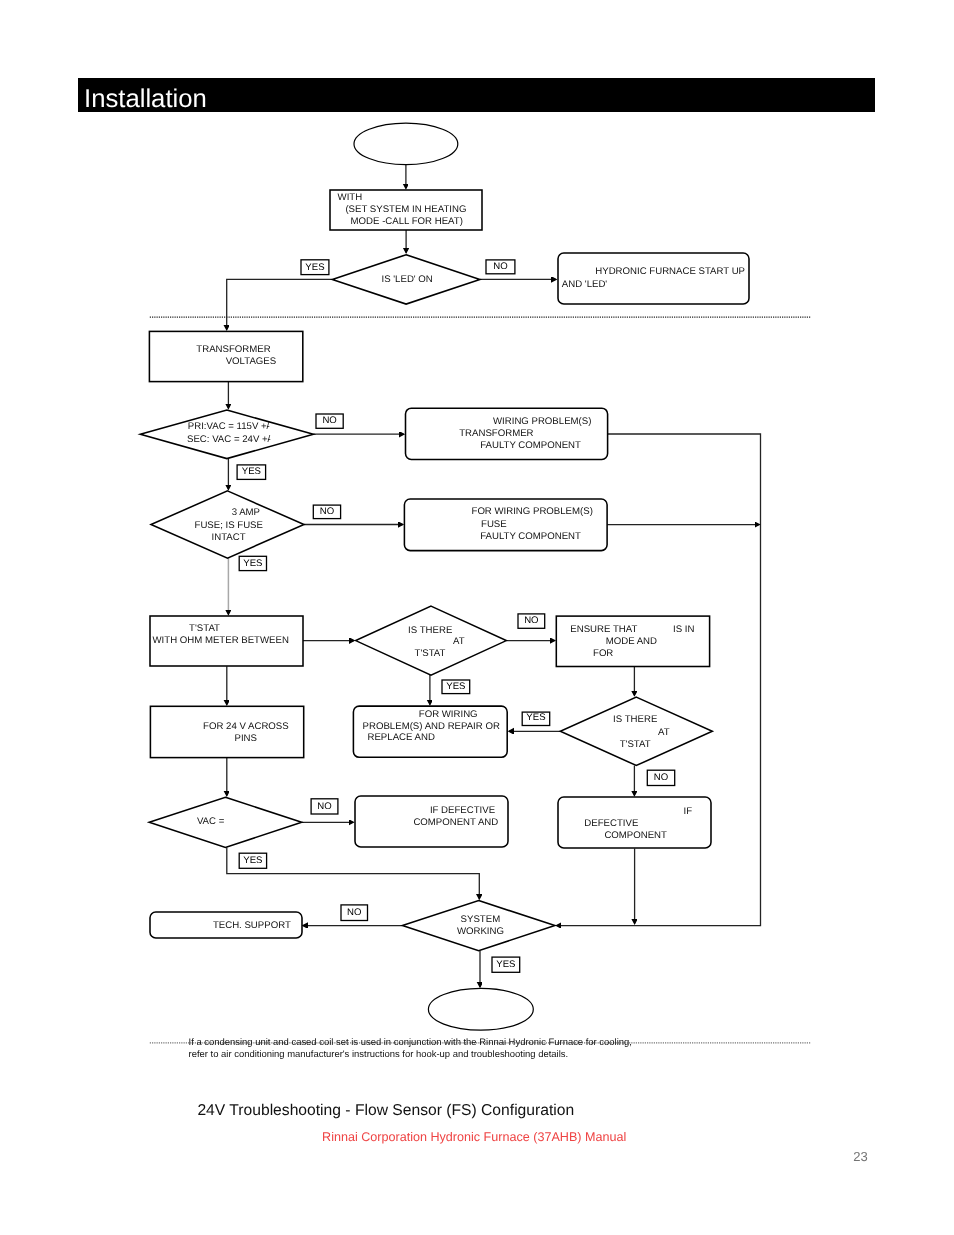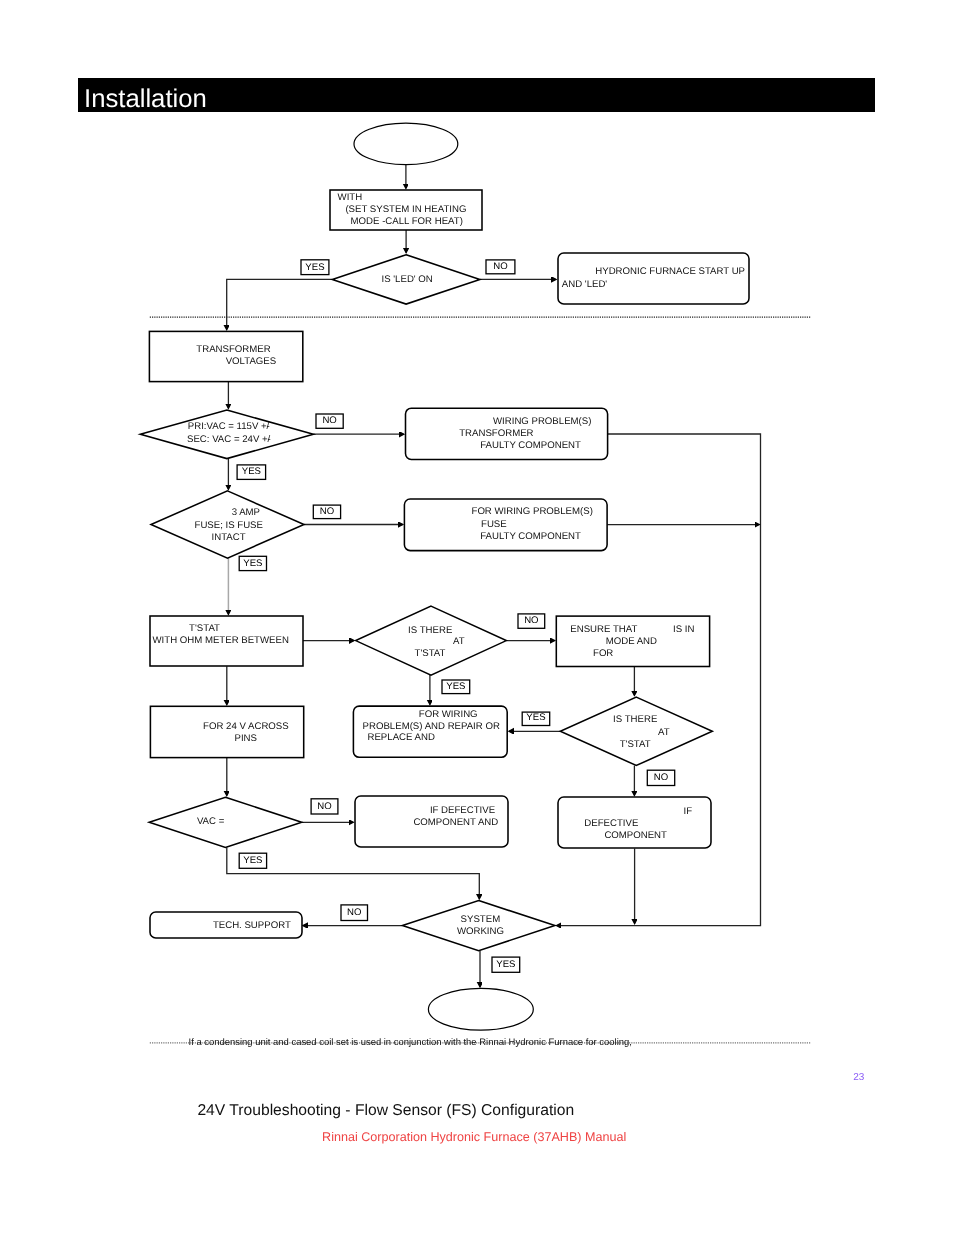--- a/index.html
+++ b/index.html
@@ -17,21 +17,21 @@
   .shape-thick{stroke-width:1.55;}
   .shape-thin{stroke-width:1.2;}
   .conn{stroke:#232323;fill:none;stroke-width:1.3;}
   .conn-light{stroke:#a8a8a8;fill:none;stroke-width:1.5;}
   .lblbox{fill:#fff;stroke:#000;stroke-width:1.3;}
   .dotted{stroke:#1a1a1a;stroke-width:1.25;stroke-dasharray:1.15 1.1;fill:none;}
   .dotted-light{stroke:#6e6e6e;stroke-width:1.2;}
   #note-block{position:absolute;left:150.6px;top:1037px;font-size:9.45px;line-height:11.9px;color:#111;margin-left:38px;}
   #subtitle{position:absolute;left:183.4px;top:1100.6px;font-size:15.67px;line-height:20px;color:#111;margin-left:14px;}
   #footer-text{position:absolute;left:322.1px;top:1128.9px;font-size:12.58px;line-height:16px;color:#ef4444;}
-  #page-number{position:absolute;left:853.3px;top:1068px;font-size:10px;line-height:19px;color:#8b5cf6;}
+  #page-number{position:absolute;left:853.3px;top:1147px;font-size:13px;line-height:19px;color:#737373;}
 </style>
 </head>
 <body>
 
 <div id="page">
   <div id="header-bar"></div>
   <div id="header-title">Installation</div>
 
   <svg id="flow-svg" width="954" height="1235">
     <defs>
@@ -234,17 +234,18 @@
         </g>
         <g>
           <rect x="492" y="957.1" width="27.7" height="15.2" class="lblbox"></rect>
           <text x="505.85" y="967.2" class="branch-text" text-anchor="middle">YES</text>
         </g>
       </g>
   </svg>
 
   <div id="note-block">
     <div>If a condensing unit and cased coil set is used in conjunction with the Rinnai Hydronic Furnace for cooling,</div>
+    <div>refer to air conditioning manufacturer's instructions for hook-up and troubleshooting details.</div>
   </div>
   <div id="subtitle">24V Troubleshooting - Flow Sensor (FS) Configuration</div>
   <div id="footer-text">Rinnai Corporation Hydronic Furnace (37AHB) Manual</div>
   <div id="page-number">23</div>
 </div>
 
 </body></html>

